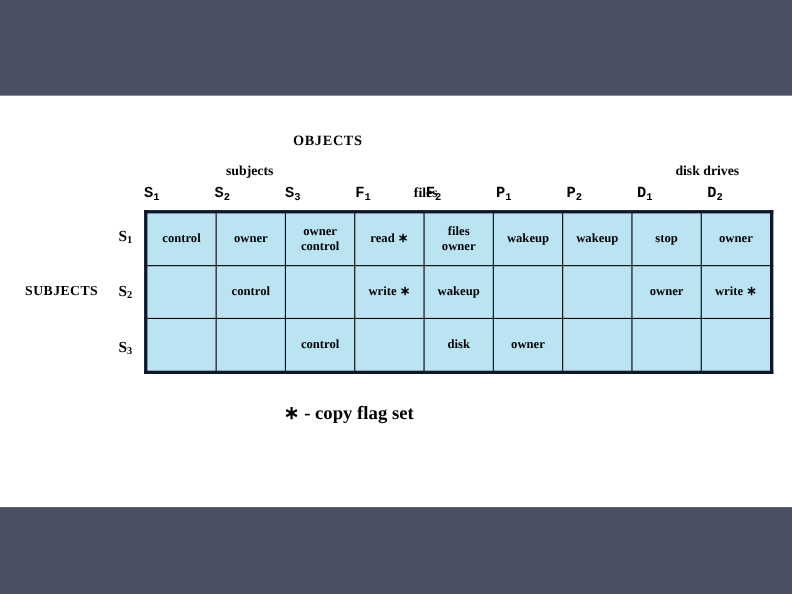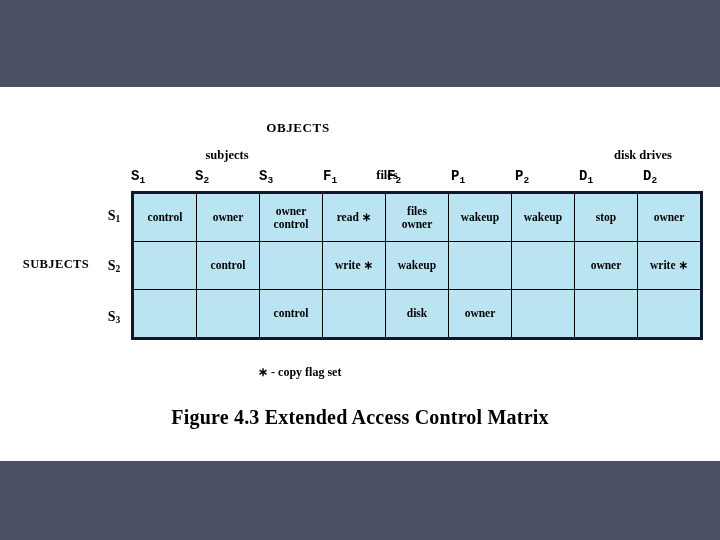--- a/index.html
+++ b/index.html
@@ -170,21 +170,21 @@
   }
   #matrix td span { display: block; }
 
   
   #footnote {
     position: absolute;
     left: 258px;
     top: 278px;
     font-family: "Liberation Serif", serif;
     font-weight: bold;
-    font-size: 12px;
+    font-size: 17px;
     color: #000;
   }
 
   
   #caption {
     position: absolute;
     left: 0;
     top: 319px;
     width: 720px;
     text-align: center;
@@ -302,16 +302,15 @@
             </td>
             <td></td>
             <td></td>
             <td></td>
           </tr>
         </tbody>
     </table>
 
     <div id="footnote">∗ - copy flag set</div>
 
-    <div id="caption">Figure 4.3  Extended Access Control Matrix</div>
 
   </div>
 </div>
 
 </body></html>

